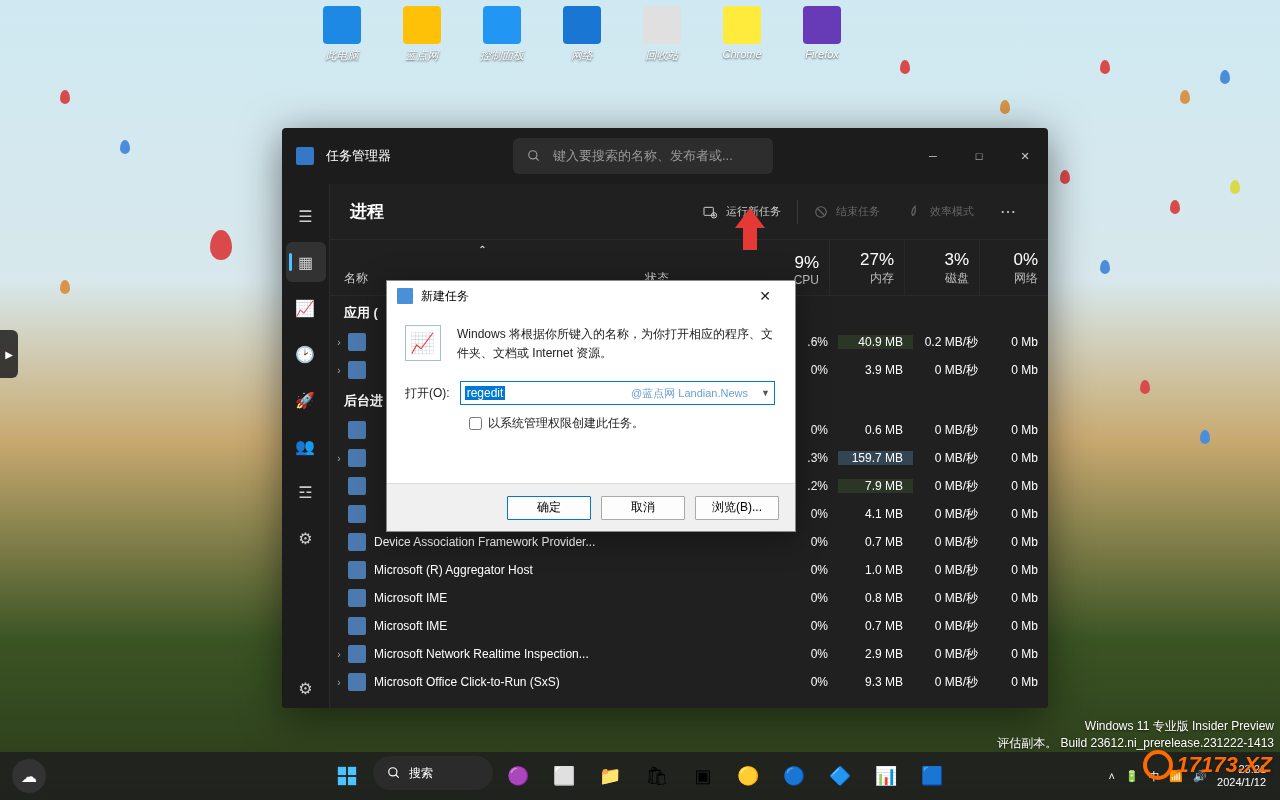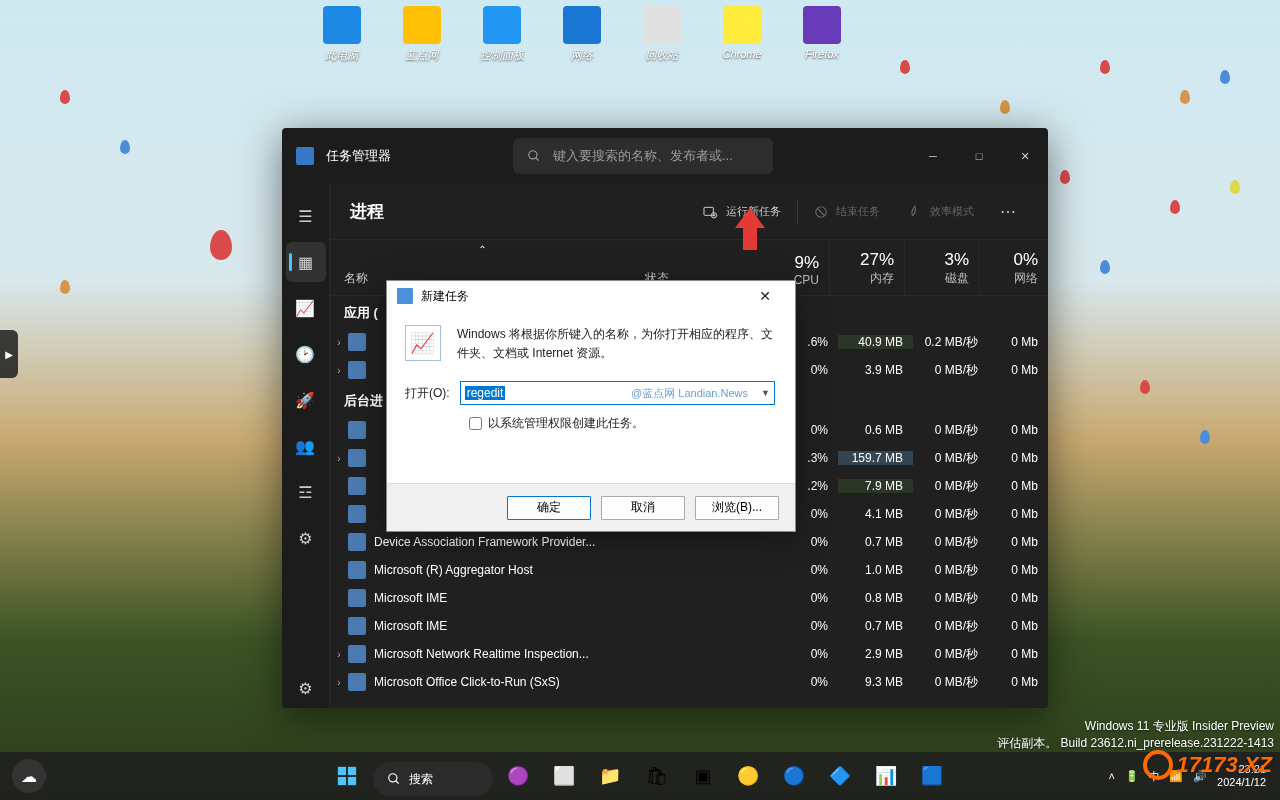--- a/index.html
+++ b/index.html
@@ -79,21 +79,21 @@
 
 
 .arrow { position: absolute; left: 735px; top: 208px; z-index: 3; }
 
 
 .wmtext { position: absolute; right: 6px; bottom: 48px; text-align: right; color: #fff; font-size: 12px; text-shadow: 0 1px 2px rgba(0,0,0,.6); line-height: 1.4; }
 
 
 .taskbar { position: absolute; bottom: 0; left: 0; right: 0; height: 48px; background: rgba(30,30,30,.85); backdrop-filter: blur(20px); display: flex; align-items: center; }
 .taskbar .left-ic { width: 34px; height: 34px; margin-left: 12px; border-radius: 50%; background: #333; display:flex;align-items:center;justify-content:center;color:#fff; }
-.taskbar .center { position: absolute; left: 50%; transform: translateX(-50%); display: flex; align-items: flex-end; gap: 6px; }
+.taskbar .center { position: absolute; left: 50%; transform: translateX(-50%); display: flex; align-items: flex-start; gap: 6px; }
 .taskbar .search-pill { width: 120px; height: 34px; background: #2b2b2b; border-radius: 17px; display: flex; align-items: center; padding: 0 14px; gap: 8px; color: #fff; font-size: 12px; }
 .taskbar .tb-ic { width: 40px; height: 40px; display: flex; align-items: center; justify-content: center; border-radius: 4px; cursor: pointer; font-size: 18px; }
 .taskbar .tray { margin-left: auto; display: flex; align-items: center; gap: 10px; padding-right: 14px; color: #fff; font-size: 11px; }
 .taskbar .tray .dt { text-align: right; line-height: 1.2; }
 
 
 .widget-tab { position: absolute; left: 0; top: 330px; width: 18px; height: 48px; background: rgba(40,40,40,.9); border-radius: 0 6px 6px 0; display: flex; align-items: center; justify-content: center; color: #fff; font-size: 10px; cursor: pointer; }
 
 
 .site-wm { position: absolute; right: 8px; bottom: 20px; color: #ff6a00; font-size: 22px; font-weight: bold; font-style: italic; z-index: 20; text-shadow: 0 0 4px rgba(0,0,0,.5); display:flex; align-items:center; gap:4px; }

